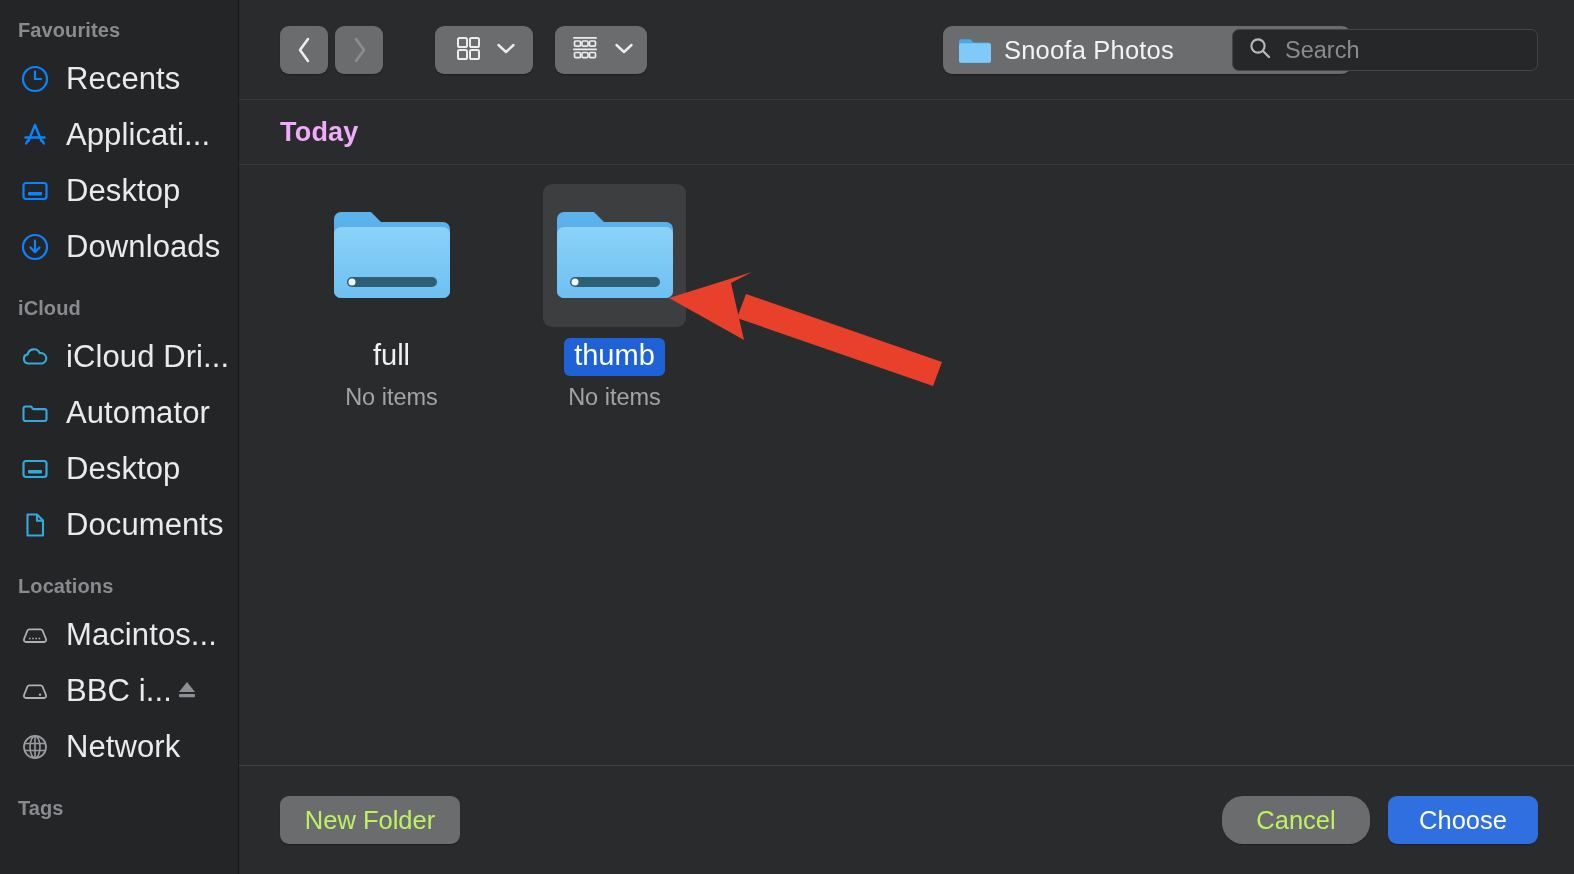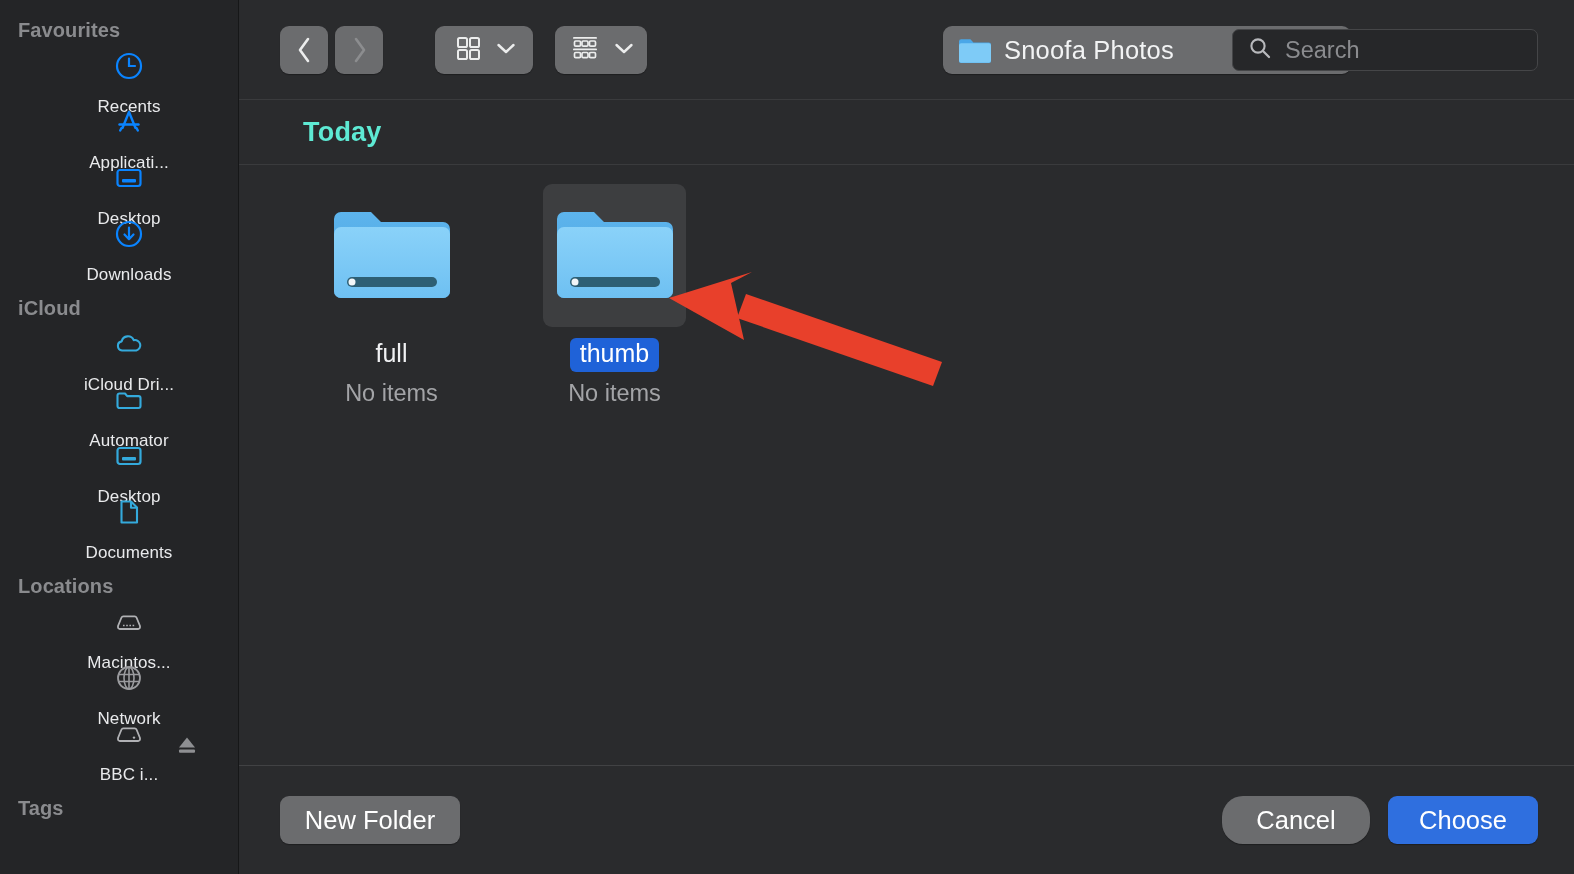--- a/index.html
+++ b/index.html
@@ -27,24 +27,23 @@
     font-weight: 700;
     padding: 9px 0 9px 18px;
     letter-spacing: .1px;
   }
   .sb-item {
     display: flex; align-items: center;
     height: 56px;
     padding-left: 20px;
     gap: 16px;
     color: #e9eaec;
-    font-size: 17px;
+    font-size: 31px;
     letter-spacing: .1px;
     position: relative;
-    flex-direction: column;
   }
   .sb-icon { width: 30px; height: 30px; flex: 0 0 30px; display: flex; align-items: center; justify-content: center; }
   .sb-icon svg { display: block; }
   .sb-label { white-space: nowrap; }
   .eject-icon { position: absolute; right: 38px; top: 50%; transform: translateY(-50%); }
 
   
   .content { flex: 1; height: 874px; position: relative; background: #2a2b2d; }
 
   
@@ -99,21 +98,21 @@
   }
   .search-ph { color: #8b8c8f; font-size: 23.5px; }
 
   
   .sep { height: 1px; background: #3a3b3d; width: 100%; }
   .group-head {
     height: 64px; display: flex; align-items: center;
     padding-left: 41px;
     background: #2a2b2d;
   }
-  .group-head-title { color: #5eead4; font-size: 27px; font-weight: 700; letter-spacing: .2px; margin-left: 23px; }
+  .group-head-title { color: #f0abfc; font-size: 27px; font-weight: 700; letter-spacing: .2px; }
 
   
   .icon-grid {
     position: relative;
     height: 570px;
     padding: 19px 0 0 41px;
     display: flex;
     gap: 0px;
     align-items: flex-start;
   }
@@ -125,21 +124,21 @@
   }
   .file-iconwrap {
     width: 143px; height: 143px;
     display: flex; align-items: center; justify-content: center;
     border-radius: 9px;
   }
   .file-cell.selected .file-iconwrap { background: #3d3e40; }
   .folder-icon { width: 120px; height: 96px; }
   .file-name {
     margin-top: 11px;
-    font-size: 25px;
+    font-size: 29px;
     color: #f0f1f3;
     padding: 2px 10px 4px 10px;
     border-radius: 6px;
     line-height: 1.1;
     white-space: nowrap;
   }
   .file-cell.selected .file-name { background: #1f62d8; color: #ffffff; }
   .file-sub {
     margin-top: 8px;
     font-size: 23.5px;
@@ -151,21 +150,21 @@
   .bottom-sep { position: absolute; left: 0; right: 0; bottom: 108px; height: 1px; background: #414244; }
   .bottom-bar {
     position: absolute; left: 0; right: 0; bottom: 0; height: 108px;
     display: flex; align-items: center;
   }
   .btn {
     border-radius: 9px;
     height: 48px;
     display: flex; align-items: center; justify-content: center;
     font-size: 25.5px;
-    color: #ffffff;
+    color: #bef264;
     box-shadow: 0 1px 1px rgba(0,0,0,.30);
     white-space: nowrap;
   }
   .btn-gray { background: #6b6c6e; }
   .btn-blue { background: #2f6fdf; color: #ffffff; }
   .btn-newfolder { margin-left: 41px; width: 180px; }
   .btn-cancel { width: 148px; border-radius: 21px; }
   .btn-choose { width: 150px; }
   .bottom-right { margin-left: auto; display: flex; gap: 18px; padding-right: 36px; }
 
@@ -274,42 +273,42 @@
             <path d="M4 19 L7.5 10.5 a2 2 0 0 1 1.8 -1.2 h11.4 a2 2 0 0 1 1.8 1.2 L26 19 v1.2 a1.8 1.8 0 0 1 -1.8 1.8 h-18.4 a1.8 1.8 0 0 1 -1.8 -1.8 z" fill="none" stroke="#b0b1b4" stroke-width="1.8" stroke-linejoin="round"></path>
             <path d="M9 18.6 h12" stroke="#b0b1b4" stroke-width="1.5" stroke-dasharray="1.6 1.6"></path>
           </svg>
       </span>
       <span class="sb-label">Macintos...</span>
     </div>
 
     <div class="sb-item">
       <span class="sb-icon">
         <svg width="30" height="30" viewBox="0 0 30 30">
-            <circle cx="15" cy="15" r="11" fill="none" stroke="#9a9b9e" stroke-width="1.8"></circle>
-            <ellipse cx="15" cy="15" rx="5" ry="11" fill="none" stroke="#9a9b9e" stroke-width="1.6"></ellipse>
-            <path d="M4.4 11.5 h21.2 M4.4 18.5 h21.2 M15 4 v22" fill="none" stroke="#9a9b9e" stroke-width="1.6"></path>
-          </svg>
-      </span>
-      <span class="sb-label">Network</span>
-    </div>
-
-    <div class="sb-item">
-      <span class="sb-icon">
-        <svg width="30" height="30" viewBox="0 0 30 30">
             <path d="M4 19 L7.5 10.5 a2 2 0 0 1 1.8 -1.2 h11.4 a2 2 0 0 1 1.8 1.2 L26 19 v1.2 a1.8 1.8 0 0 1 -1.8 1.8 h-18.4 a1.8 1.8 0 0 1 -1.8 -1.8 z" fill="none" stroke="#b0b1b4" stroke-width="1.8" stroke-linejoin="round"></path>
             <circle cx="20" cy="18.6" r="1.2" fill="#b0b1b4"></circle>
           </svg>
       </span>
       <span class="sb-label">BBC i...</span>
       <span class="eject-icon">
         <svg width="26" height="24" viewBox="0 0 26 24">
             <path d="M13 5 L21 15 H5 Z" fill="#8e8f92"></path>
             <rect x="5" y="17" width="16" height="3.2" rx="1" fill="#8e8f92"></rect>
           </svg>
       </span>
+    </div>
+
+    <div class="sb-item">
+      <span class="sb-icon">
+        <svg width="30" height="30" viewBox="0 0 30 30">
+            <circle cx="15" cy="15" r="11" fill="none" stroke="#9a9b9e" stroke-width="1.8"></circle>
+            <ellipse cx="15" cy="15" rx="5" ry="11" fill="none" stroke="#9a9b9e" stroke-width="1.6"></ellipse>
+            <path d="M4.4 11.5 h21.2 M4.4 18.5 h21.2 M15 4 v22" fill="none" stroke="#9a9b9e" stroke-width="1.6"></path>
+          </svg>
+      </span>
+      <span class="sb-label">Network</span>
     </div>
 
     <div class="sb-section" style="padding-top:22px">Tags</div>
   </div>
 
   <div class="content">
 
     <div class="toolbar">
       <div class="btn-group">
         <div class="tb-btn nav">

